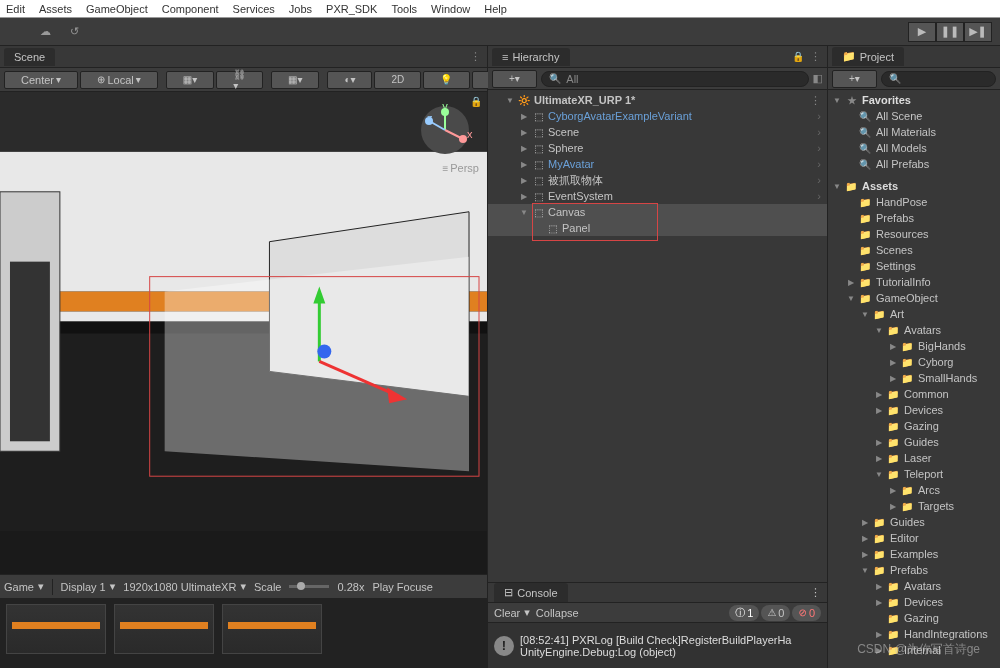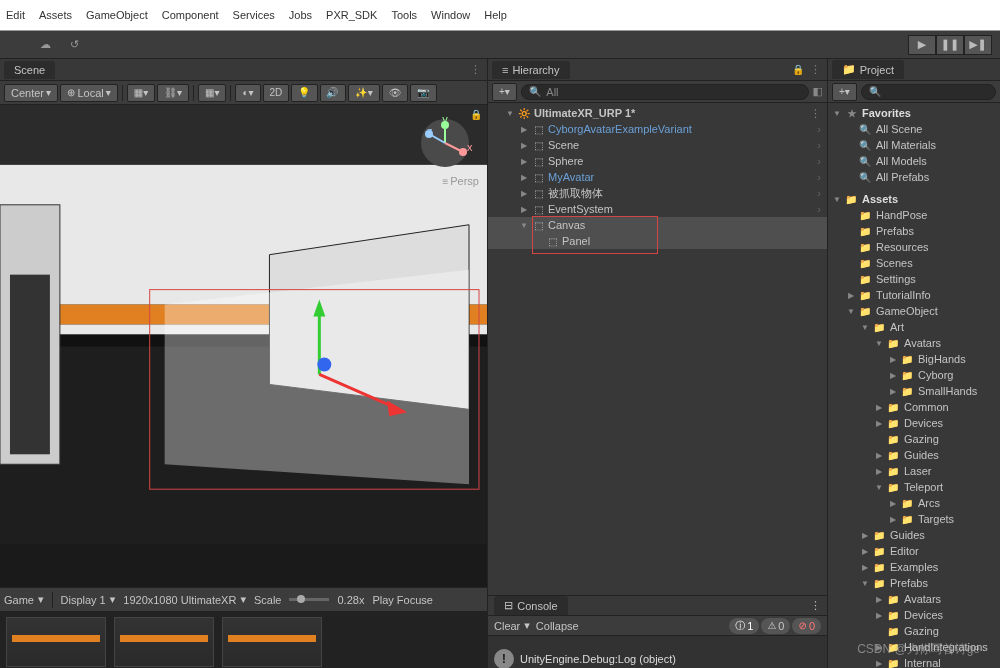--- a/index.html
+++ b/index.html
@@ -1,31 +1,31 @@
 <!DOCTYPE html>
 <html><head>
 <meta charset="utf-8">
 <style>
 * { margin: 0; padding: 0; box-sizing: border-box; font-family: Arial, sans-serif; font-size: 11px; user-select: none; }
 body { background: #383838; color: #c4c4c4; width: 1000px; height: 668px; overflow: hidden; position: relative; }
-.menubar { background: #fff; color: #333; height: 18px; display: flex; align-items: center; padding: 15px 6px; gap: 14px; font-size: 11px; border-bottom: 1px solid #999; }
+.menubar { background: #fff; color: #333; height: 18px; display: flex; align-items: center; padding: 8px 6px; gap: 14px; font-size: 11px; border-bottom: 1px solid #999; }
 .menubar span { cursor: default; }
 .topbar { background: #3c3c3c; height: 28px; display: flex; align-items: center; justify-content: flex-end; padding: 0 8px; gap: 4px; border-bottom: 1px solid #222; }
 .play-btns { display: flex; gap: 0; }
 .play-btns .btn { width: 28px; height: 20px; background: #555; border: 1px solid #222; display: flex; align-items: center; justify-content: center; color: #bbb; }
 .main-layout { display: flex; height: calc(100% - 46px); }
 .left-pane { width: 488px; background: #383838; display: flex; flex-direction: column; border-right: 1px solid #222; }
 .middle-pane { width: 340px; background: #383838; display: flex; flex-direction: column; border-right: 1px solid #222; }
 .right-pane { flex: 1; background: #383838; display: flex; flex-direction: column; }
 .tab-header { background: #383838; height: 22px; display: flex; align-items: center; padding: 0 4px; border-bottom: 1px solid #222; position: relative; }
 .tab-active { background: #2c2c2c; padding: 3px 10px; border-radius: 3px 3px 0 0; display: flex; align-items: center; gap: 4px; }
 .tab-header .dots { position: absolute; right: 6px; color: #888; cursor: pointer; }
 .tab-header .lock { position: absolute; right: 22px; color: #888; font-size: 10px; }
 .toolbar { background: #3c3c3c; height: 24px; display: flex; align-items: center; padding: 0 4px; gap: 2px; border-bottom: 1px solid #222; }
-.tb-btn { background: #555; border: 1px solid #222; border-radius: 2px; padding: 2px 6px; color: #c4c4c4; display: flex; align-items: center; gap: 2px; height: 18px; font-size: 10px; }
+.tb-btn { background: #555; border: 1px solid #222; border-radius: 2px; padding: 2px 16px; color: #c4c4c4; display: flex; align-items: center; gap: 2px; height: 18px; font-size: 10px; }
 .tb-sep { width: 1px; height: 16px; background: #222; margin: 0 2px; }
 .scene-view { flex: 1; background: #1a1a1a; position: relative; overflow: hidden; }
 .scene-bottom { background: #3c3c3c; height: 24px; display: flex; align-items: center; padding: 0 4px; gap: 8px; border-top: 1px solid #222; font-size: 10px; }
 .scene-bottom .sep { width: 1px; height: 16px; background: #222; }
 .dropdown { display: flex; align-items: center; gap: 4px; cursor: pointer; }
 .hierarchy-toolbar { background: #3c3c3c; height: 22px; display: flex; align-items: center; padding: 0 4px; gap: 4px; border-bottom: 1px solid #222; }
 .search-field { background: #2a2a2a; border: 1px solid #222; border-radius: 10px; padding: 1px 8px; flex: 1; color: #888; font-size: 10px; height: 16px; display: flex; align-items: center; gap: 4px; }
 .tree { flex: 1; padding: 2px 0; overflow: auto; font-size: 11px; }
 .tree-item { display: flex; align-items: center; height: 16px; padding-left: 4px; gap: 2px; }
 .tree-item.selected { background: #4f4f4f; }
@@ -256,20 +256,21 @@
         <span>Collapse</span>
         <div class="right">
           <div class="badge" style="color:#fff">ⓘ<span>1</span></div>
           <div class="badge">⚠<span>0</span></div>
           <div class="badge" style="color:#f77">⊘<span>0</span></div>
         </div>
       </div>
       <div class="console-msg">
         <div class="info-icon">!</div>
         <div>
+          <div>[08:52:41] PXRLog [Build Check]RegisterBuildPlayerHa</div>
           <div>UnityEngine.Debug:Log (object)</div>
         </div>
       </div>
     </div>
   </div>
 
   <div class="right-pane">
     <div class="tab-header">
       <div class="tab-active">📁 <span>Project</span></div>
     </div>

